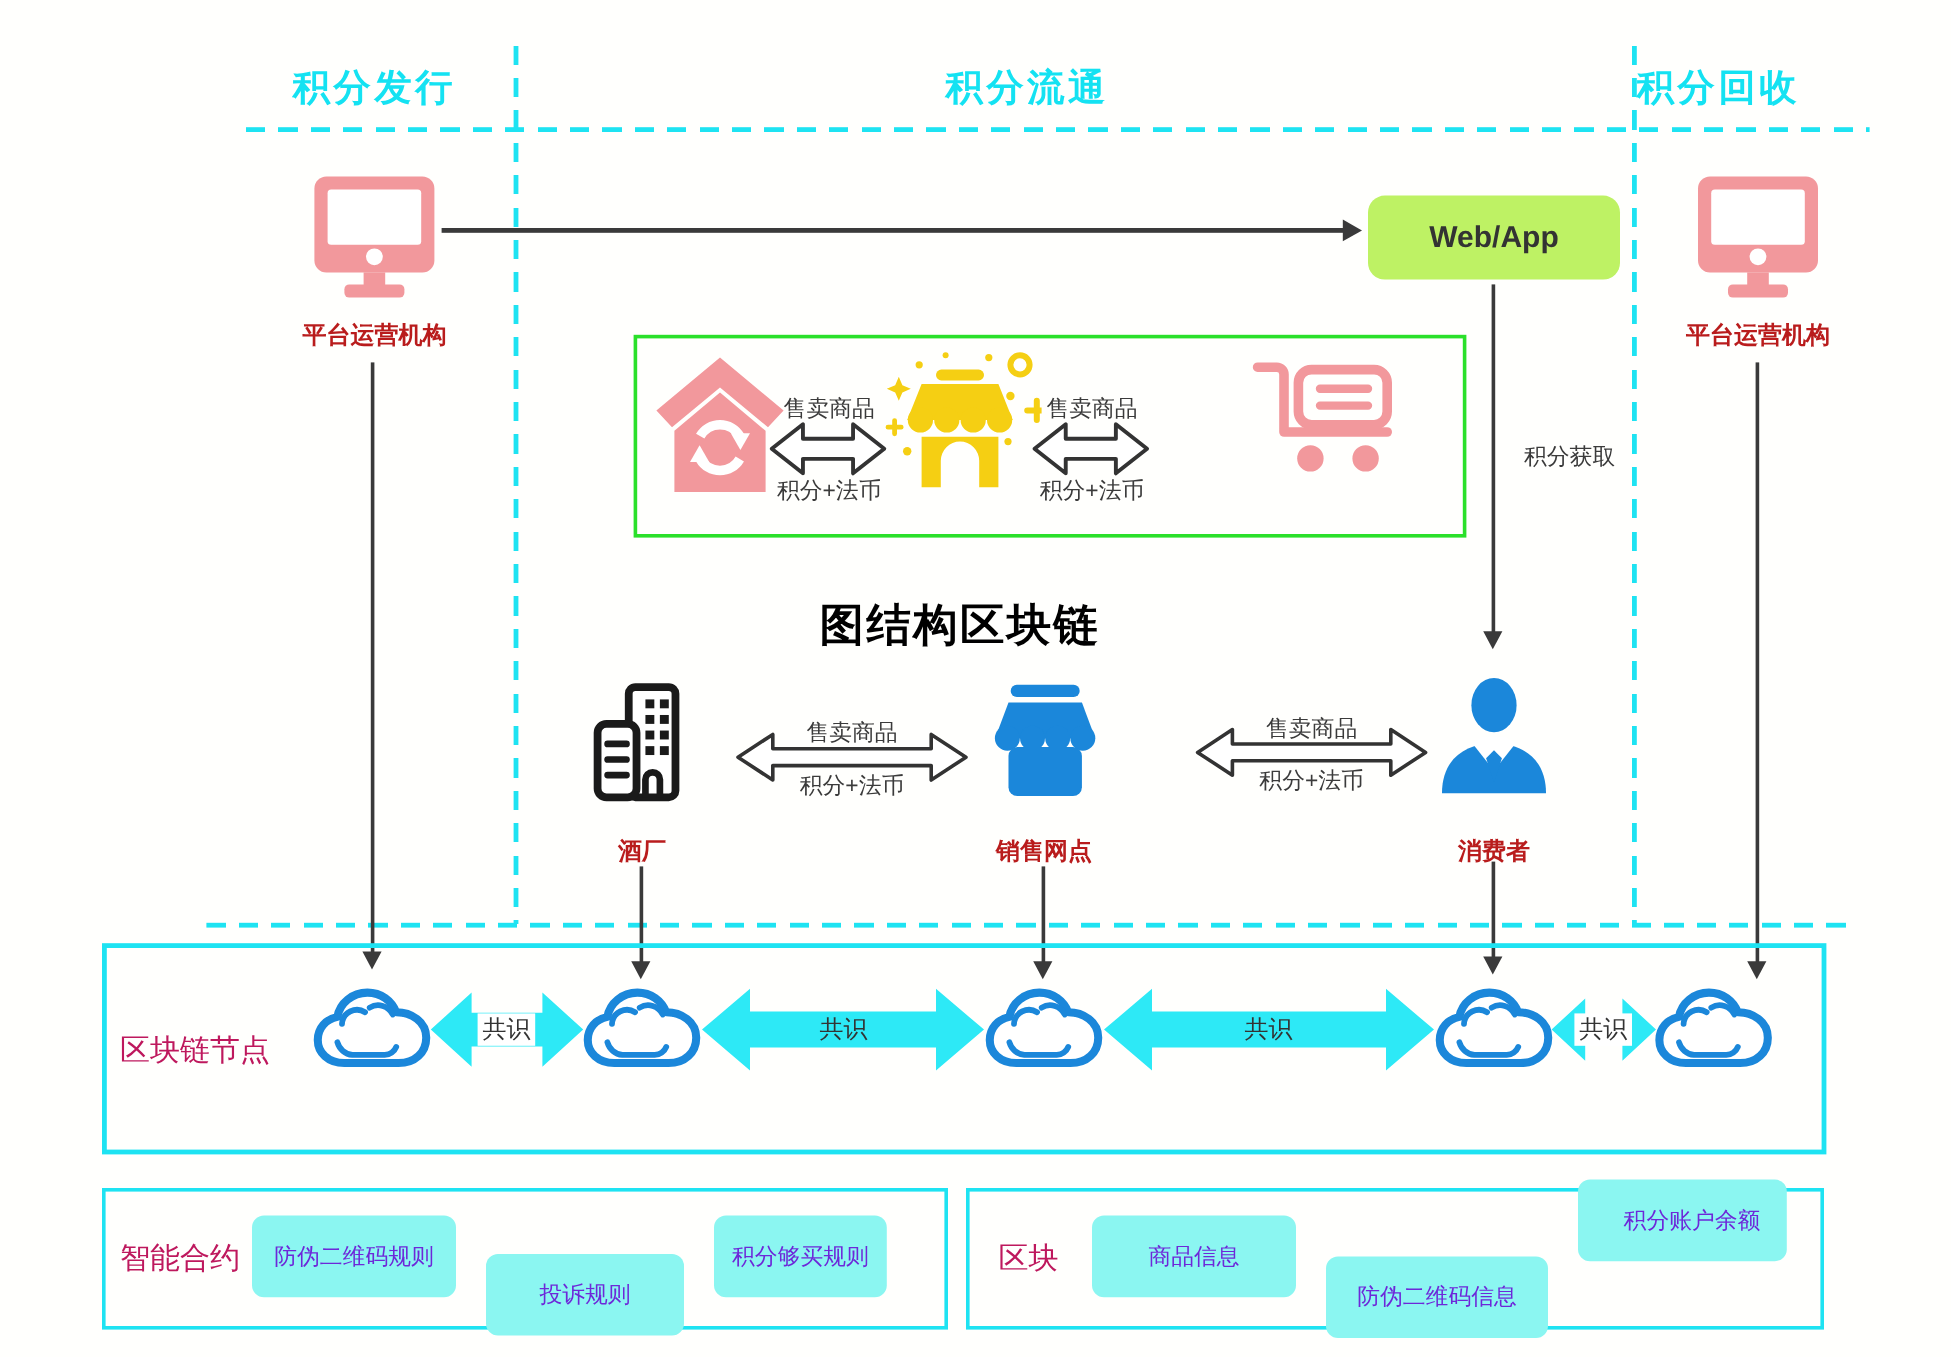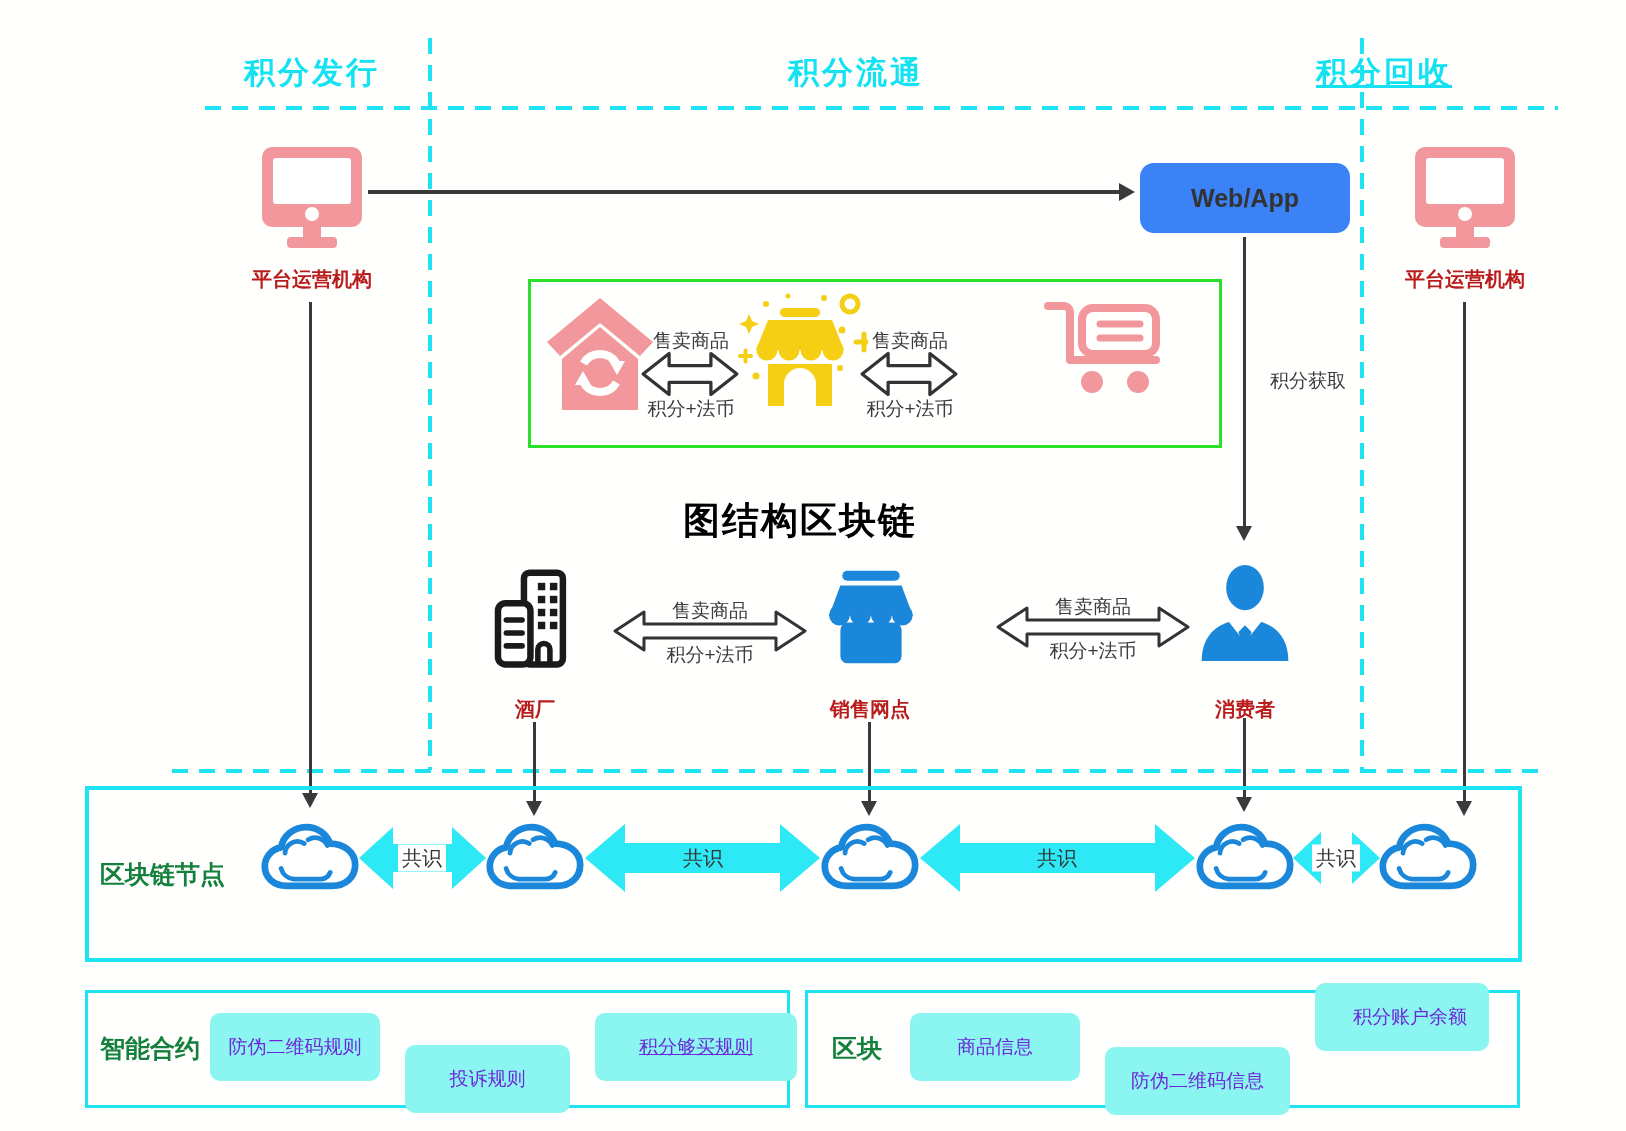--- a/index.html
+++ b/index.html
@@ -14,43 +14,43 @@
          background:repeating-linear-gradient(180deg,#1ee3f2 0 16px,transparent 16px 27px);}
   .caption{position:absolute;font-size:20px;font-weight:bold;color:#b91c1c;
            transform:translateX(-50%);white-space:nowrap;margin-top:10px;}
   .flabel{position:absolute;font-size:19px;color:#3b3b3b;transform:translateX(-50%);white-space:nowrap;text-align:center;}
   .varrow{position:absolute;width:3px;background:#3a3a3a;}
   .varrow::after{content:"";position:absolute;bottom:-14px;left:-7.5px;
                  border:8px solid transparent;border-bottom:0;border-top:15px solid #3a3a3a;}
   .harrow{position:absolute;height:4px;background:#3a3a3a;}
   .harrow::after{content:"";position:absolute;right:-15px;top:-7px;
                  border:9px solid transparent;border-right:0;border-left:16px solid #3a3a3a;}
-  .webapp{position:absolute;left:1140px;top:163px;width:210px;height:70px;background:#3b82f6;
+  .webapp{position:absolute;left:1140px;top:163px;width:210px;height:70px;background:#bef264;
           border-radius:14px;display:flex;align-items:center;justify-content:center;
           font-size:25px;font-weight:bold;color:#333;}
   .greenbox{position:absolute;left:528px;top:279px;width:694px;height:169px;
             border:3px solid #2ae02a;box-sizing:border-box;}
   .title{position:absolute;left:800px;top:496px;transform:translateX(-50%);
          font-size:37px;font-weight:bold;color:#000;letter-spacing:2px;white-space:nowrap;}
   .cyanbox{position:absolute;border:4px solid #1ee3f2;box-sizing:border-box;}
-  .boxlabel{position:absolute;font-size:25px;font-weight:bold;color:#15803d;white-space:nowrap;}
+  .boxlabel{position:absolute;font-size:25px;font-weight:normal;color:#be185d;white-space:nowrap;}
   .conlabel{position:absolute;font-size:20px;color:#333;transform:translate(-50%,-50%);white-space:nowrap;}
   .conlabel.onwhite{background:#fff;padding:0 4px;}
   .chip{position:absolute;height:68px;background:#8bf6f1;border-radius:10px;
         display:flex;align-items:center;justify-content:center;font-size:19px;color:#6d28d9;}
   svg{display:block;}
 </style>
 </head>
 <body>
 
 <div id="stage">
 
   <div class="sechead" style="left:312px;top:52px;">积分发行</div>
   <div class="sechead" style="left:856px;top:52px;">积分流通</div>
-  <div class="sechead" style="left:1384px;top:52px;text-decoration:underline;">积分回收</div>
+  <div class="sechead" style="left:1432px;top:52px;">积分回收</div>
 
   <div class="hdash" style="left:205px;top:106px;width:1353px;"></div>
   <div class="hdash" style="left:172px;top:769px;width:1373px;"></div>
   <div class="vdash" style="left:428px;top:38px;height:732px;"></div>
   <div class="vdash" style="left:1360px;top:38px;height:732px;"></div>
 
   <div class="abs" style="left:257px;top:145px;">
     <svg width="110" height="104" viewBox="0 0 110 104">
       <rect x="5" y="2" width="100" height="80" rx="10" fill="#f2989c"></rect>
       <rect x="16" y="13" width="78" height="46" rx="3" fill="#fff"></rect>
@@ -267,21 +267,21 @@
     <svg width="91" height="64" viewBox="0 0 91 64">
       <polygon points="2,32 30,6 30,22 61,22 61,6 89,32 61,58 61,42 30,42 30,58" fill="#2de9f6"></polygon>
     </svg>
   </div>
   <div class="conlabel onwhite" style="left:1336px;top:858px;">共识</div>
 
   <div class="cyanbox" style="left:85px;top:990px;width:705px;height:118px;border-width:3px;"></div>
   <div class="boxlabel" style="left:100px;top:1032px;">智能合约</div>
   <div class="chip" style="left:210px;top:1013px;width:170px;">防伪二维码规则</div>
   <div class="chip" style="left:405px;top:1013px;width:165px;margin-top:32px;">投诉规则</div>
-  <div class="chip" style="left:595px;top:1013px;width:202px;text-decoration:underline;">积分够买规则</div>
+  <div class="chip" style="left:595px;top:1013px;width:144px;">积分够买规则</div>
 
   <div class="cyanbox" style="left:805px;top:990px;width:715px;height:118px;border-width:3px;"></div>
   <div class="boxlabel" style="left:832px;top:1032px;">区块</div>
   <div class="chip" style="left:910px;top:1013px;width:170px;">商品信息</div>
   <div class="chip" style="left:1105px;top:1013px;width:185px;margin-top:34px;">防伪二维码信息</div>
   <div class="chip" style="left:1315px;top:983px;width:158px;padding-left:16px;">积分账户余额</div>
 
 </div>
 
 </body></html>

